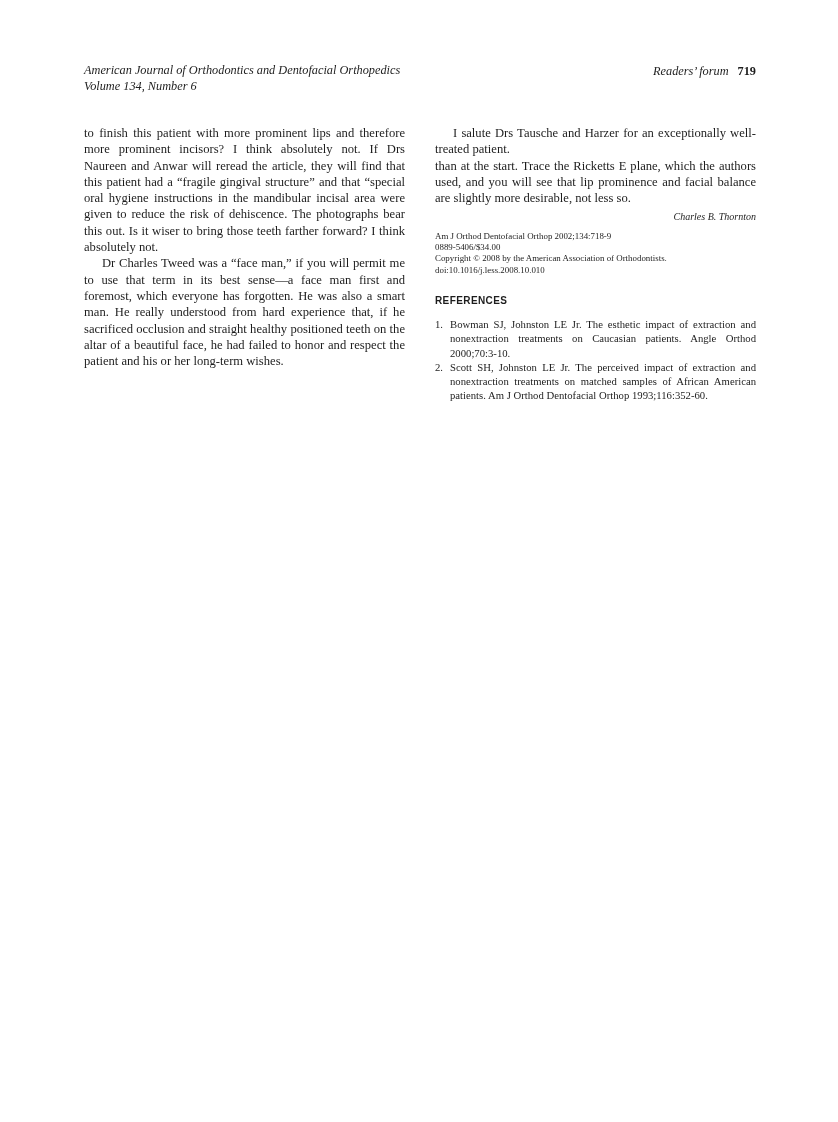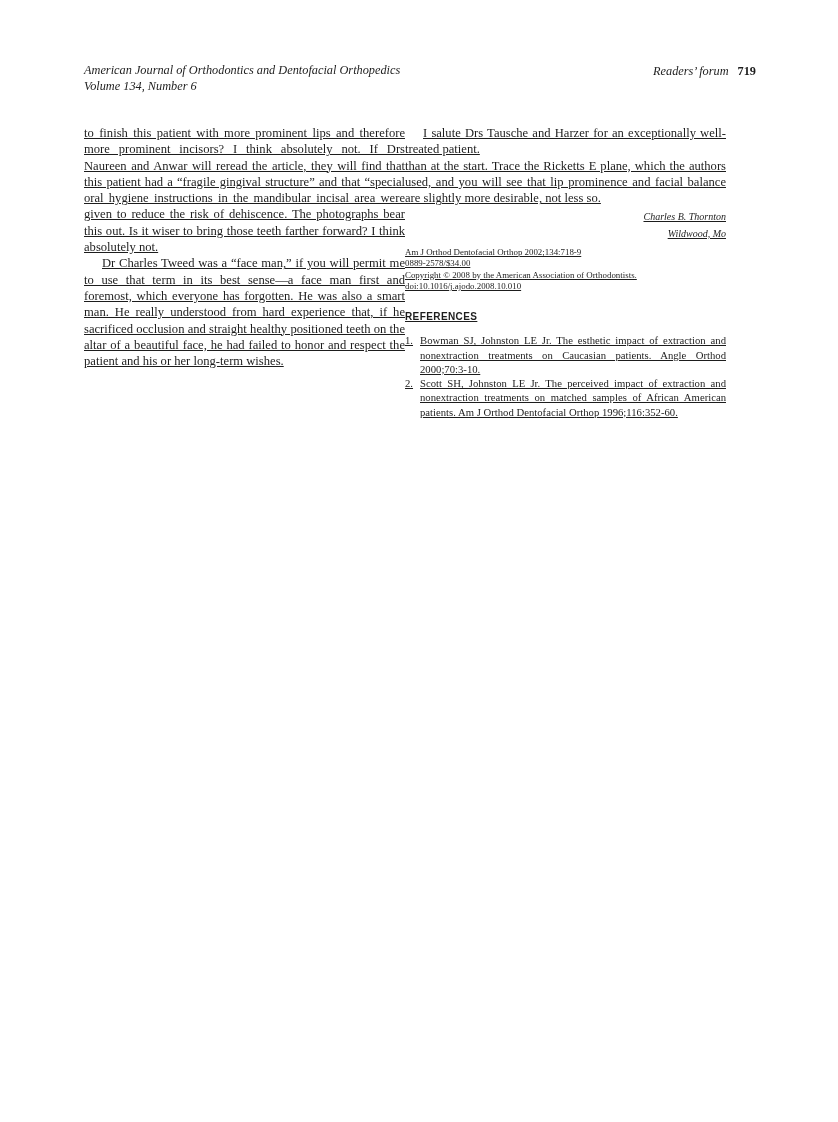--- a/index.html
+++ b/index.html
@@ -30,21 +30,21 @@
   }
   .rh-left { font-style: italic; }
   .rh-left .line { display: block; }
   .rh-right { white-space: nowrap; padding-top: 0.5px; }
   .rh-forum { font-style: italic; }
   .rh-page { font-weight: bold; font-style: normal; margin-left: 9px; }
   
   .columns {
     margin-top: 31px;
     display: flex;
-    text-decoration: underline;
+    gap: 30px;
   }
   .col {
     width: 321px;
     flex: 0 0 321px;
   }
   .body-para {
     font-size: 12.6px;
     line-height: 16.3px;
     text-align: justify;
   }
@@ -114,38 +114,37 @@
       <p class="body-para">to finish this patient with more prominent lips and therefore more prominent incisors? I think absolutely not. If Drs Naureen and Anwar will reread the article, they will find that this patient had a “fragile gingival structure” and that “special oral hygiene instructions in the mandibular incisal area were given to reduce the risk of dehiscence. The photographs bear this out. Is it wiser to bring those teeth farther forward? I think absolutely not.</p>
       <p class="body-para indent">Dr Charles Tweed was a “face man,” if you will permit me to use that term in its best sense—a face man first and foremost, which everyone has forgotten. He was also a smart man. He really understood from hard experience that, if he sacrificed occlusion and straight healthy positioned teeth on the altar of a beautiful face, he had failed to honor and respect the patient and his or her long-term wishes.</p>
     </div>
 
     <div class="col">
       <p class="body-para indent">I salute Drs Tausche and Harzer for an exceptionally well-treated patient.</p>
       <p class="body-para">than at the start. Trace the Ricketts E plane, which the authors used, and you will see that lip prominence and facial balance are slightly more desirable, not less so.</p>
 
       <div class="signature">
         <span class="line">Charles B. Thornton</span>
-        <span class="line">Wildwood, Mo</span>
       </div>
 
       <div class="citation">
         <span class="line">Am J Orthod Dentofacial Orthop 2002;134:718-9</span>
-        <span class="line">0889-2578/$34.00</span>
+        <span class="line">0889-5406/$34.00</span>
         <span class="line">Copyright © 2008 by the American Association of Orthodontists.</span>
-        <span class="line">doi:10.1016/j.ajodo.2008.10.010</span>
+        <span class="line">doi:10.1016/j.less.2008.10.010</span>
       </div>
 
       <div class="refs-heading">REFERENCES</div>
 
       <div class="refs-list">
         <div class="ref-item">
           <span class="ref-num">1.</span>
           <span class="ref-text">Bowman SJ, Johnston LE Jr. The esthetic impact of extraction and nonextraction treatments on Caucasian patients. Angle Orthod 2000;70:3-10.</span>
         </div>
         <div class="ref-item">
           <span class="ref-num">2.</span>
-          <span class="ref-text">Scott SH, Johnston LE Jr. The perceived impact of extraction and nonextraction treatments on matched samples of African American patients. Am J Orthod Dentofacial Orthop 1996;116:352-60.</span>
+          <span class="ref-text">Scott SH, Johnston LE Jr. The perceived impact of extraction and nonextraction treatments on matched samples of African American patients. Am J Orthod Dentofacial Orthop 1993;116:352-60.</span>
         </div>
       </div>
     </div>
 
   </div>
 </div>
 
 </body></html>

